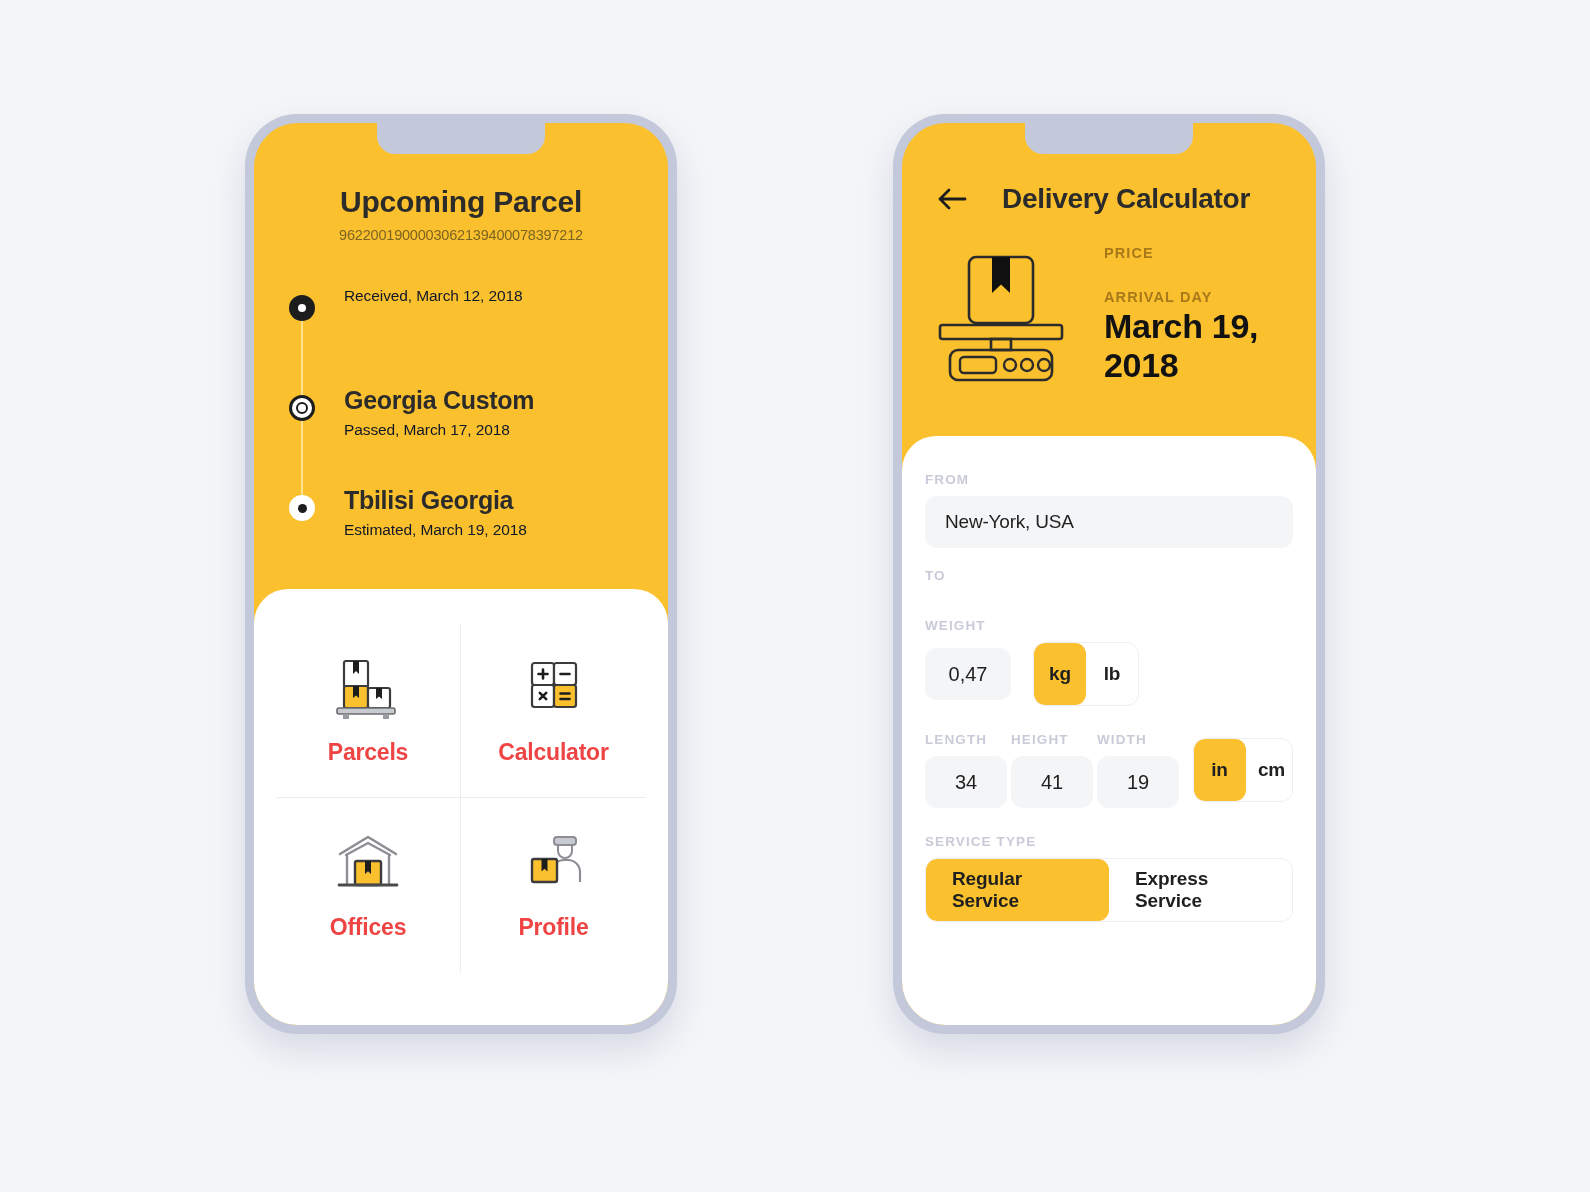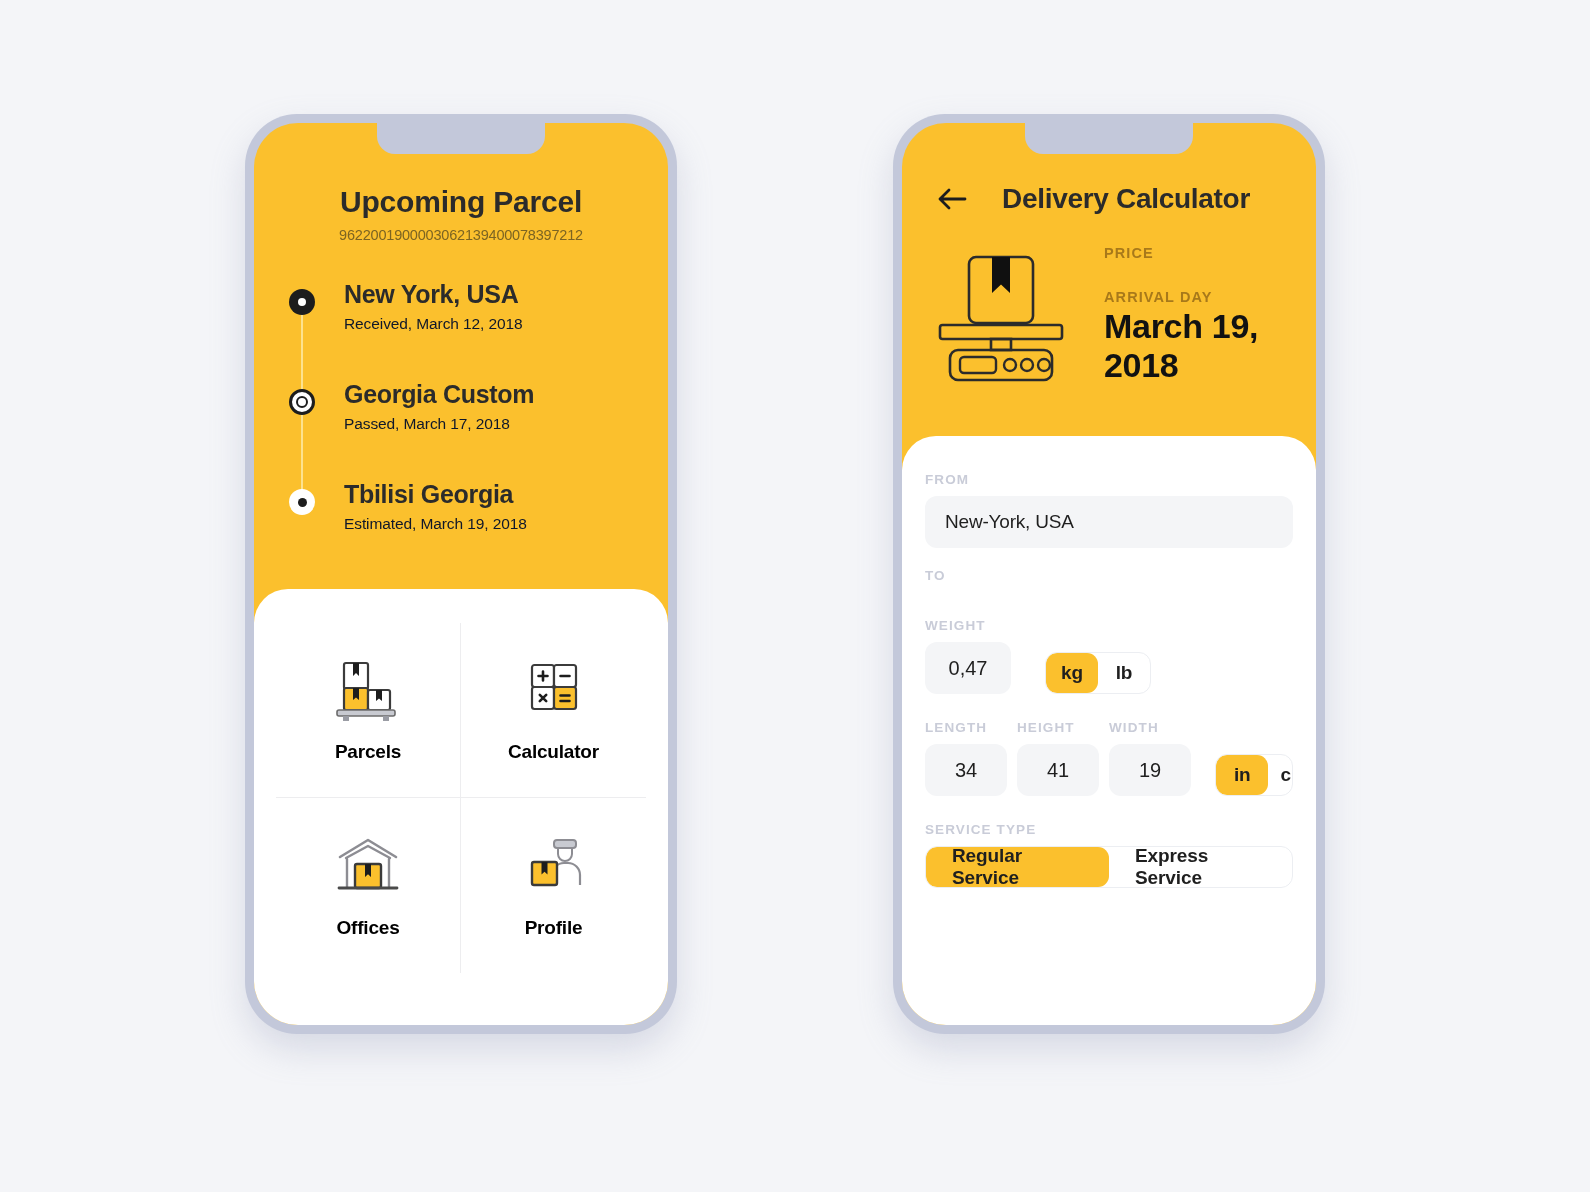--- a/index.html
+++ b/index.html
@@ -152,23 +152,23 @@
     display: flex;
     flex-direction: column;
     align-items: center;
     justify-content: center;
     gap: 16px;
     position: relative;
   }
   .grid-cell:nth-child(1), .grid-cell:nth-child(3) { border-right: 1.5px solid #ededef; }
   .grid-cell:nth-child(1), .grid-cell:nth-child(2) { border-bottom: 1.5px solid #ededef; }
   .grid-label {
-    font-size: 19px;
-    font-weight: bold;
-    color: #000000;
+    font-size: 23px;
+    font-weight: bold;
+    color: #ef4444;
     letter-spacing: -0.2px;
     text-align: right;
   }
   .grid-icon { width: 72px; height: 68px; display:block; }
 
   
   .r-header {
     position: absolute;
     top: 56px;
     left: 8px; right: 0;
@@ -253,38 +253,38 @@
     align-items: center;
     padding: 0 20px;
     font-size: 19px;
     color: #1f1f1f;
     font-weight: 500;
     letter-spacing: -0.2px;
   }
   .gap-18 { height: 20px; }
   .gap-26 { height: 26px; }
 
-  .row { display: flex; align-items: flex-end; gap: 10px; }
+  .row { display: flex; align-items: center; gap: 4px; }
   .num-input {
     height: 52px;
     background: #f4f5f7;
     border-radius: 12px;
     display: flex;
     align-items: center;
     justify-content: center;
     font-size: 20px;
     color: #1f1f1f;
     font-weight: 500;
   }
   .w-weight { width: 86px; }
   .w-dim    { width: 82px; }
 
   .seg {
     display: flex;
-    height: 42px;
+    height: 64px;
     border-radius: 12px;
     background: #ffffff;
     border: 1.5px solid #eceef2;
     overflow: hidden;
   }
   .seg-opt {
     display: flex;
     align-items: center;
     justify-content: center;
     font-size: 19px;
@@ -314,21 +314,20 @@
       <div class="notch"></div>
 
       <div class="l-title">Upcoming Parcel</div>
       <div class="l-tracking">9622001900003062139400078397212</div>
 
       <div class="timeline">
 
         <div class="tl-row">
           <div class="tl-line"></div>
           <div class="dot dot-filled"></div>
-          <div class="tl-city">New York, USA</div>
           <div class="tl-status">Received, March 12, 2018</div>
         </div>
 
         <div class="tl-row">
           <div class="tl-line"></div>
           <div class="dot dot-ring"></div>
           <div class="tl-city">Georgia Custom</div>
           <div class="tl-status">Passed, March 17, 2018</div>
         </div>
 

